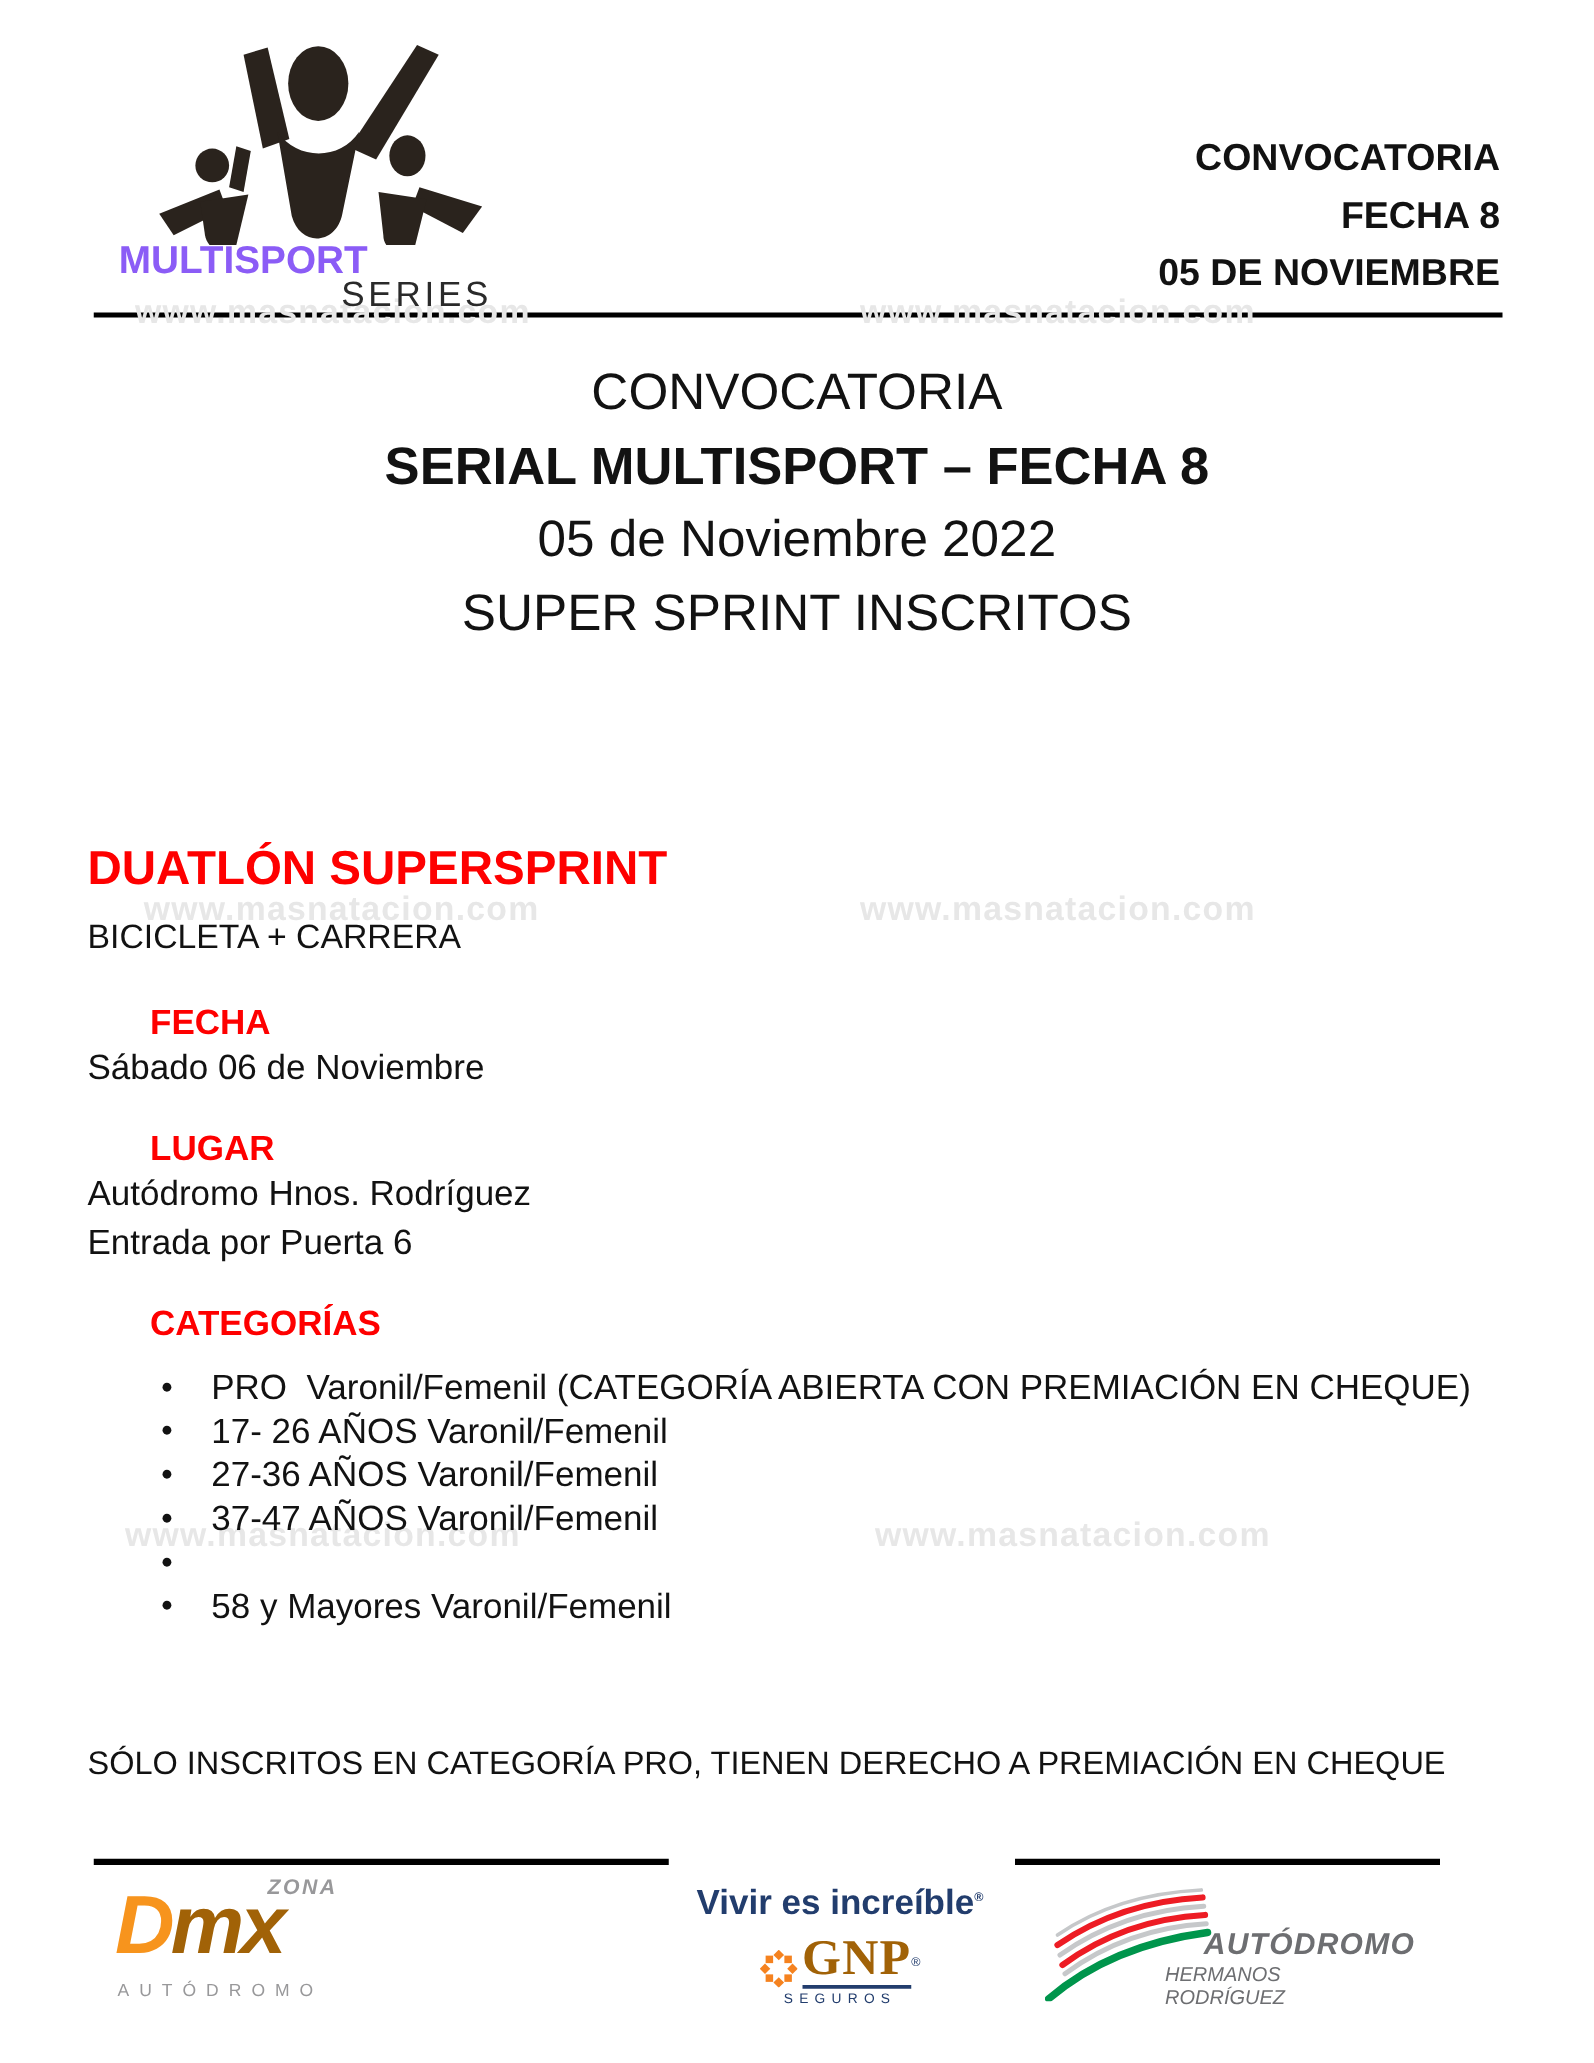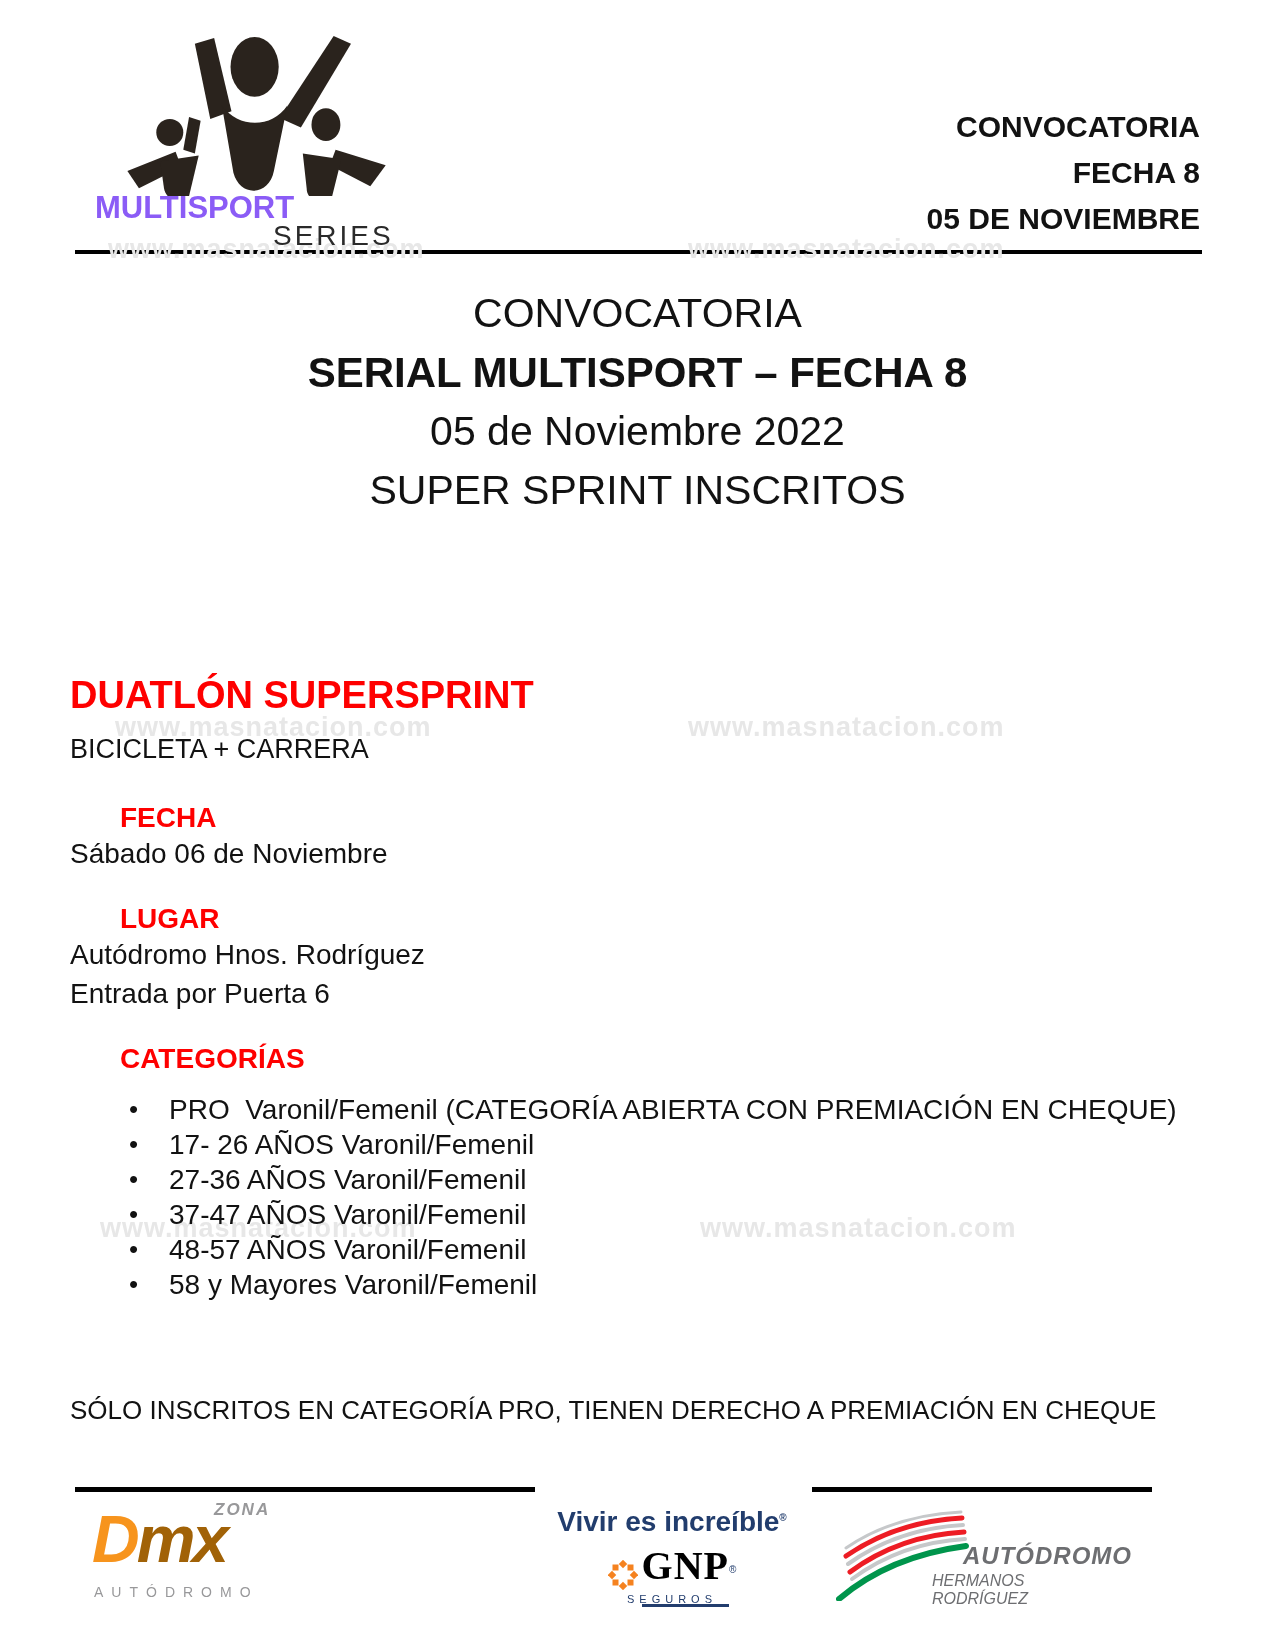--- a/index.html
+++ b/index.html
@@ -55,21 +55,21 @@
   .dmx-letters{position:absolute;left:0;top:6px;font-size:66px;font-weight:800;font-style:italic;letter-spacing:-3px;line-height:66px;}
   .dmx-d{color:#f7941d;}
   .dmx-mx{color:#a16207;}
   .dmx-cap{position:absolute;left:2px;top:84px;font-size:14px;letter-spacing:8px;color:#98989a;}
 
   .gnp{position:absolute;left:552px;top:1506px;width:240px;text-align:center;z-index:3;}
   .gnp-slogan{font-size:28px;font-weight:700;color:#223d6d;letter-spacing:0;}
   .gnp-reg{font-size:10px;vertical-align:super;color:#223d6d;}
   .gnp-row{margin-top:4px;}
   .gnp-mark{vertical-align:middle;margin-right:4px;}
-  .gnp-name{font-family:"Liberation Serif","DejaVu Serif",serif;font-size:40px;font-weight:700;color:#000000;letter-spacing:1px;border-bottom:3px solid #223d6d;padding-bottom:16px;}
+  .gnp-name{font-family:"Liberation Serif","DejaVu Serif",serif;font-size:40px;font-weight:700;color:#a16207;letter-spacing:1px;border-bottom:3px solid #223d6d;padding-bottom:0px;}
   .gnp-sub{font-size:11px;letter-spacing:5px;color:#223d6d;margin-top:3px;}
 
   .ahr{position:absolute;left:828px;top:1502px;width:290px;height:110px;z-index:3;}
   .ahr-swoosh{position:absolute;left:8px;top:4px;}
   .ahr-name{position:absolute;left:135px;top:40px;font-size:24px;font-weight:700;font-style:italic;color:#6d6e71;letter-spacing:1px;}
   .ahr-sub{position:absolute;left:104px;top:70px;font-size:16px;font-style:italic;color:#6d6e71;}
 </style>
 </head>
 <body>
 
@@ -141,21 +141,20 @@
     <li>
       <span class="blt">•</span>
       <span class="li-text">27-36 AÑOS Varonil/Femenil</span>
     </li>
     <li>
       <span class="blt">•</span>
       <span class="li-text">37-47 AÑOS Varonil/Femenil</span>
     </li>
     <li>
       <span class="blt">•</span>
-      <span class="li-text">48-57 AÑOS Varonil/Femenil</span>
     </li>
     <li>
       <span class="blt">•</span>
       <span class="li-text">58 y Mayores Varonil/Femenil</span>
     </li>
   </ul>
 
   <div class="note">SÓLO INSCRITOS EN CATEGORÍA PRO, TIENEN DERECHO A PREMIACIÓN EN CHEQUE</div>
 
   <div class="f-rule f-rule-left"></div>

